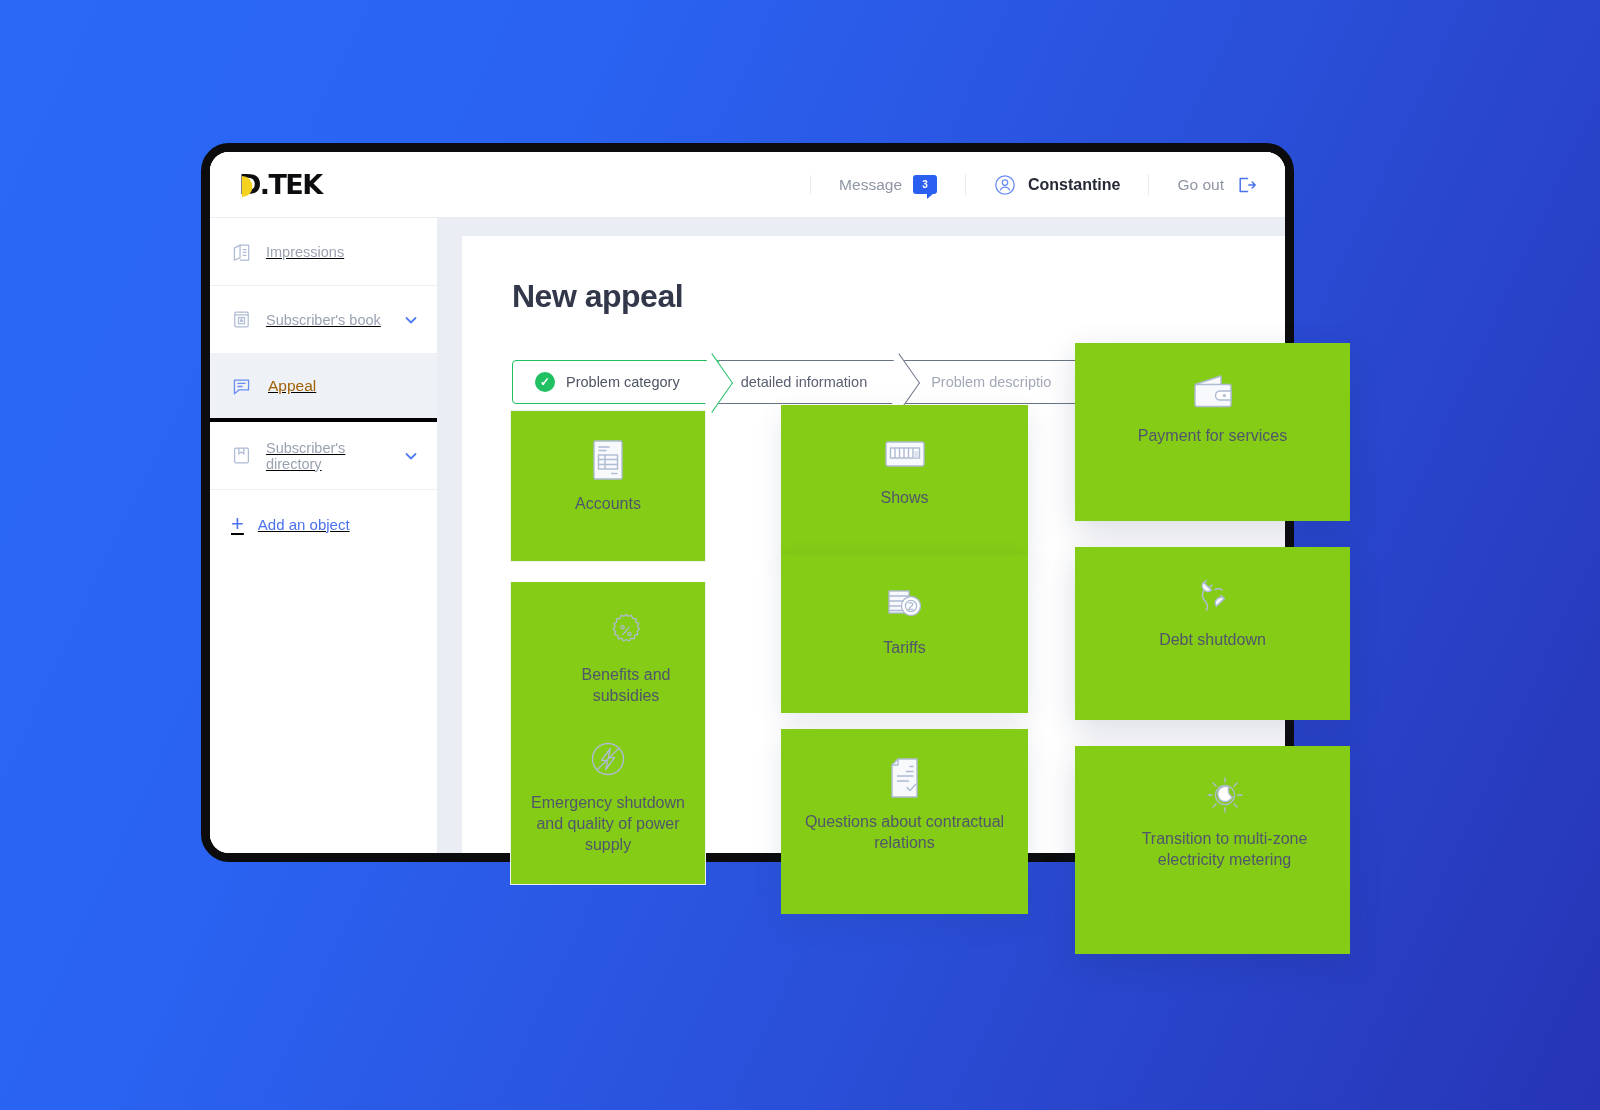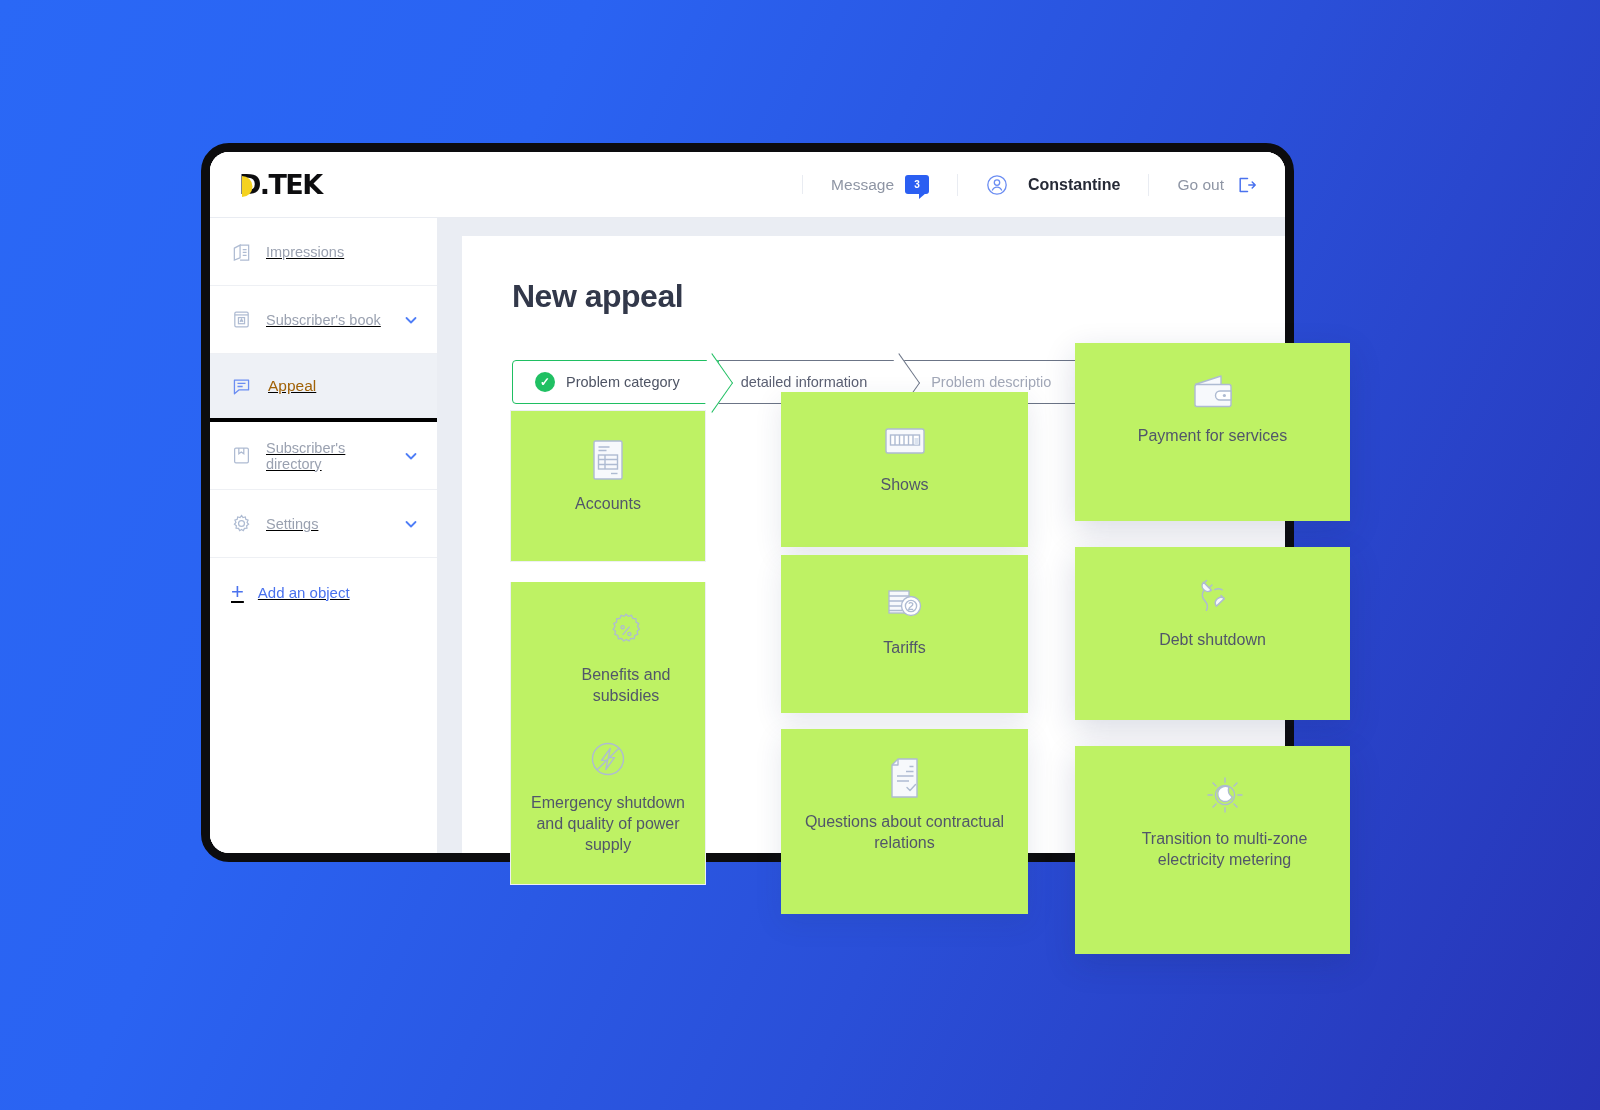--- a/index.html
+++ b/index.html
@@ -37,21 +37,21 @@
     color: #0d0d0f; font-family: "DejaVu Sans", sans-serif; line-height: 1;
   }
   #header-nav { display: flex; align-items: center; margin-left: auto; }
   .hdr-item {
     display: flex; align-items: center; gap: 11px;
     padding: 0 28px;
     border-left: 1px solid #e9ecf2;
     font-size: 15.5px; color: #8e95a4; cursor: pointer;
     white-space: nowrap;
   }
-  .hdr-item.user { color: #262a36; font-weight: 700; font-size: 16px; gap: 20px; }
+  .hdr-item.user { color: #262a36; font-weight: 700; font-size: 16px; gap: 12px; }
   .badge-msg {
     position: relative;
     background: #2b5ff2; color: #fff; font-size: 10px; font-weight: 700;
     width: 24px; height: 19px; border-radius: 3px;
     display: flex; align-items: center; justify-content: center;
   }
   .badge-msg::after {
     content: ""; position: absolute; right: 3px; bottom: -5px;
     border-left: 7px solid #2b5ff2; border-bottom: 6px solid transparent;
   }
@@ -102,40 +102,40 @@
   .step:first-child::after { border-color: #1fbf62; }
   .step.dim { color: #a2a8b8; padding-left: 26px; }
   .step-check {
     width: 20px; height: 20px; border-radius: 50%; background: #20c063;
     display: flex; align-items: center; justify-content: center;
     color: #fff; font-size: 12px; font-weight: 700; flex: none;
   }
 
   
   .card {
-    position: absolute; background: #bef264;
+    position: absolute; background: #84cc16;
     display: flex; flex-direction: column; align-items: center;
     justify-content: flex-start; padding-top: 26px;
     text-align: center; cursor: pointer;
   }
   .card .card-label {
     font-size: 16px; color: #51566a; line-height: 1.32; padding: 0 16px; margin-top: 10px;
   }
   .card .card-icon { height: 46px; display: flex; align-items: center; justify-content: center; }
 
   
   .col1 { left: 510px; width: 196px; border: 1px solid #edeff4; z-index: 5; }
   .col1.c1 { top: 410px; height: 152px; }
   .col1.c2 { top: 582px; height: 150px; border-top: none; padding-left: 36px; }
   .col1.c3 { top: 710px; height: 175px; border-top: none; }
 
   
   .col2 { left: 781px; width: 247px; z-index: 6;
           box-shadow: 0 9px 26px rgba(40,55,100,0.11); }
-  .col2.c1 { top: 392px; height: 155px; align-items: center; }
+  .col2.c1 { top: 405px; height: 155px; align-items: center; }
   .col2.c2 { top: 555px; height: 158px; }
   .col2.c3 { top: 729px; height: 185px; }
 
   
   .col3 { left: 1075px; width: 275px; z-index: 7;
           box-shadow: 0 10px 30px rgba(25,40,95,0.16); }
   .col3.c1 { top: 343px; height: 178px; }
   .col3.c2 { top: 547px; height: 173px; }
   .col3.c3 { top: 746px; height: 208px; padding-left: 24px; }
 
@@ -239,34 +239,20 @@
           </svg>
         </span>
         <span class="nav-label">Subscriber's directory</span>
         <span class="chev">
           <svg width="16" height="16" viewBox="0 0 16 16" fill="none" stroke="#4f7ef7" stroke-width="1.8" stroke-linecap="round" stroke-linejoin="round">
                 <path d="M3.5 6l4.5 4.5L12.5 6"></path>
               </svg>
         </span>
       </div>
 
-      <div class="nav-item">
-        <span>
-          <svg width="21" height="21" viewBox="0 0 22 22" fill="none" stroke="#aebbd2" stroke-width="1.3">
-            <circle cx="11" cy="11" r="3.1"></circle>
-            <path d="M11 2.6l1.5 2.1 2.5-0.6 0.5 2.5 2.4 0.9-1.1 2.3 1.6 2-2 1.6 0.3 2.6-2.6 0.2-1.2 2.3L11 17.3l-1.9 1.2-1.2-2.3-2.6-0.2 0.3-2.6-2-1.6 1.6-2L4.1 7.5l2.4-0.9 0.5-2.5 2.5 0.6z"></path>
-          </svg>
-        </span>
-        <span class="nav-label">Settings</span>
-        <span class="chev">
-          <svg width="16" height="16" viewBox="0 0 16 16" fill="none" stroke="#4f7ef7" stroke-width="1.8" stroke-linecap="round" stroke-linejoin="round">
-                <path d="M3.5 6l4.5 4.5L12.5 6"></path>
-              </svg>
-        </span>
-      </div>
 
       <div class="nav-add">
         <span class="plus">+</span>
         <span>Add an object</span>
       </div>
     </div>
 
     <div id="main">
       <div id="content-panel">
         <div id="page-title">New appeal</div>

